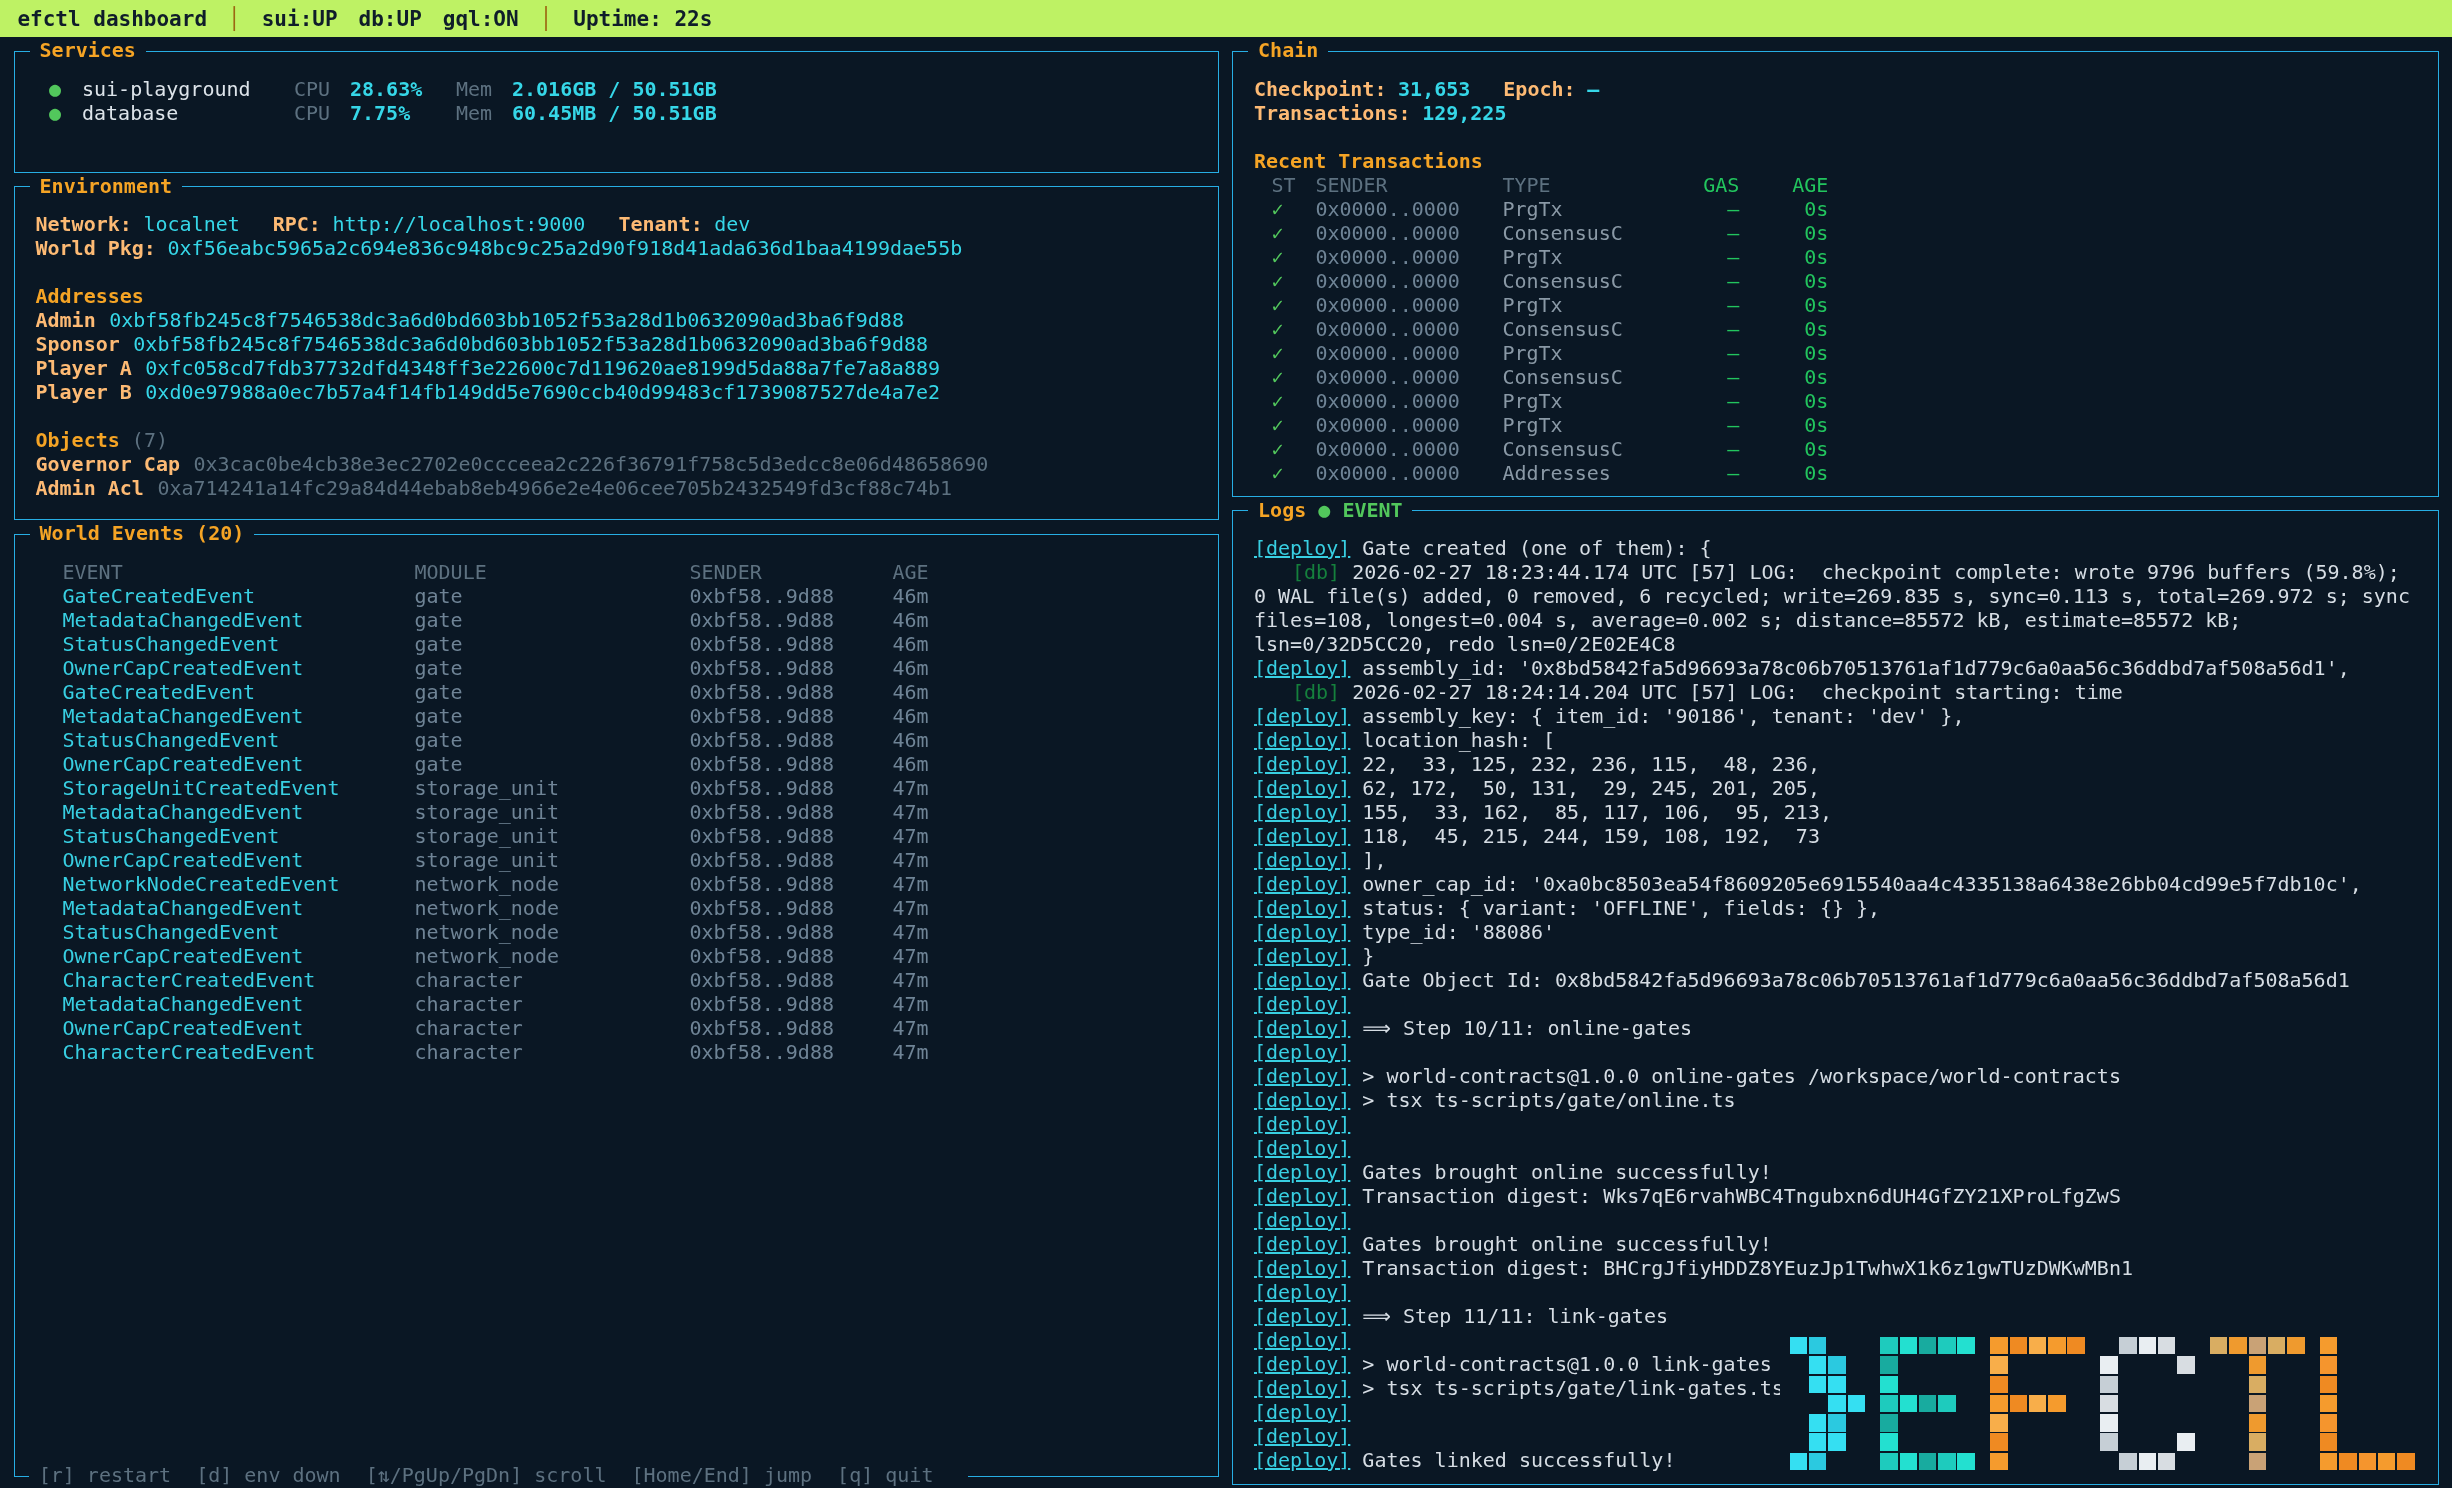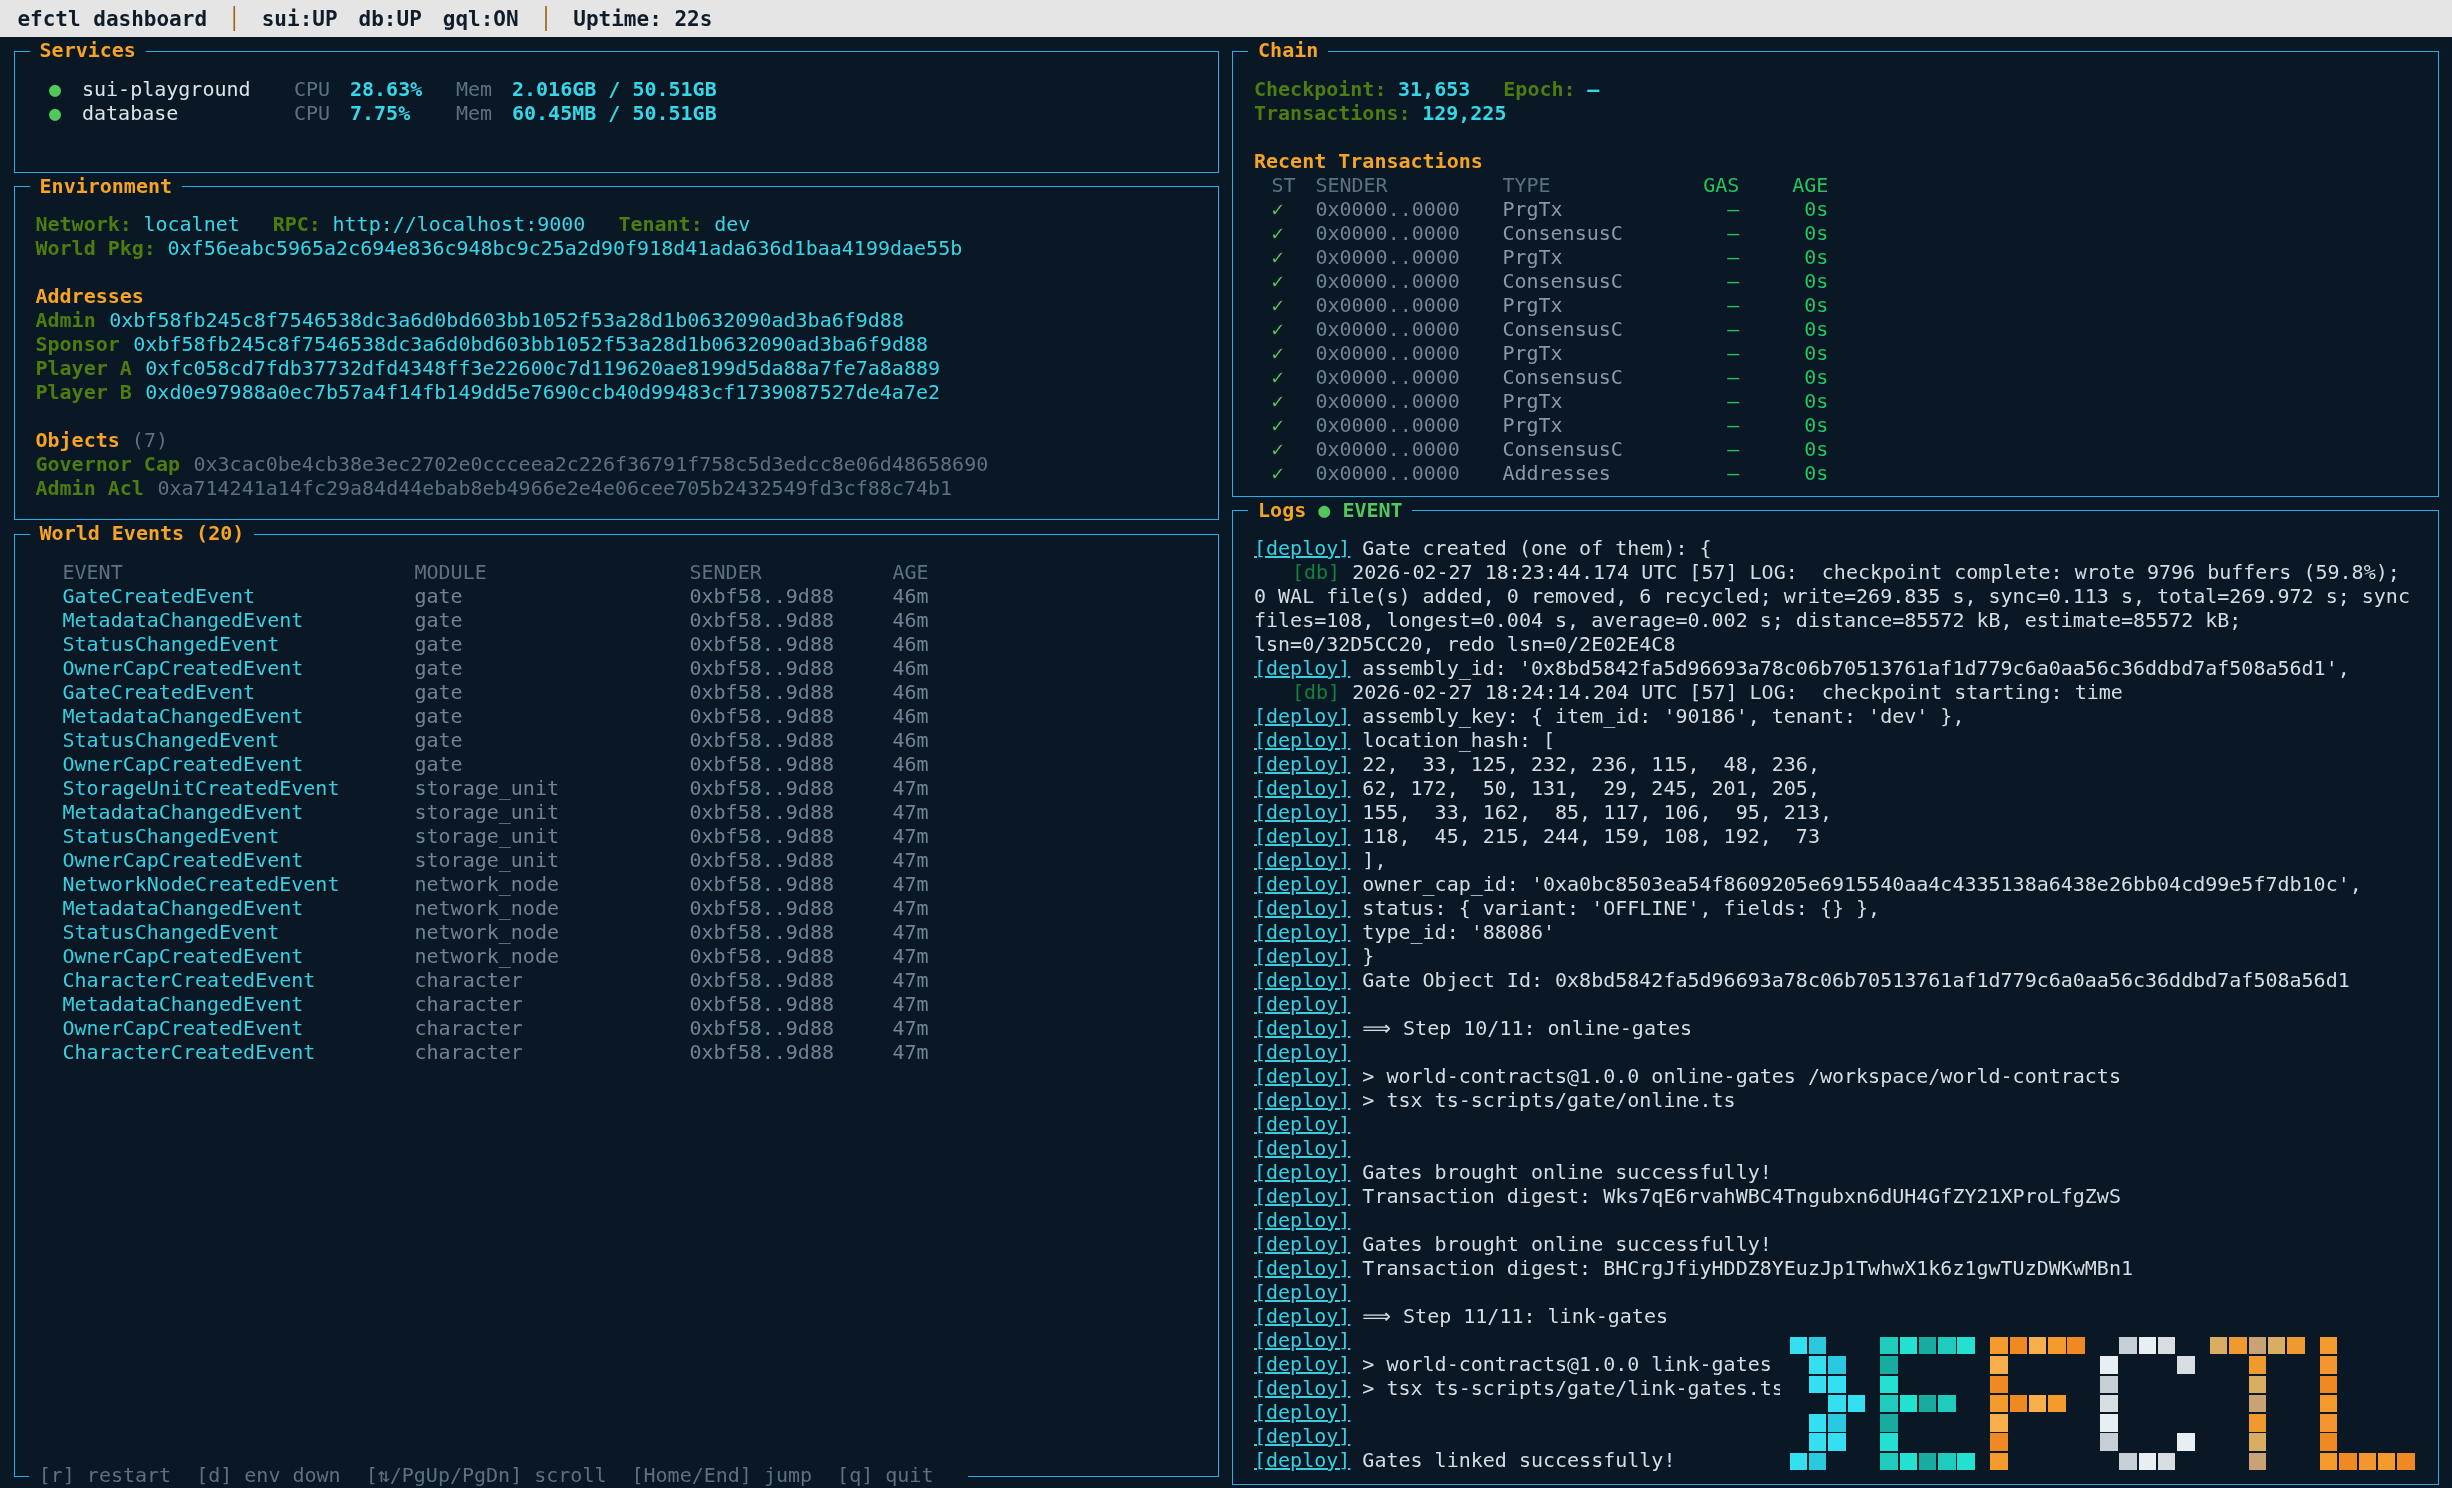--- a/index.html
+++ b/index.html
@@ -4,21 +4,21 @@
 <style>
   * { margin:0; padding:0; box-sizing:border-box; }
   html,body { background:#0a1724; }
   body {
     width:2452px; height:1489px; position:relative; overflow:hidden;
     font-family:"DejaVu Sans Mono", monospace;
     font-size:20px; line-height:24px; color:#dde4ea;
   }
   
   .topbar {
-    height:37px; background:#e5e5e5; color:#0f1d2a; font-weight:bold;
+    height:37px; background:#bef264; color:#0f1d2a; font-weight:bold;
     display:flex; align-items:center; gap:21px; padding:0 17.4px; font-size:21px;
   }
   .tb-sep { color:#9c6712; font-weight:bold; }
   
   .main {
     position:absolute; top:37px; left:0; right:0; bottom:0;
     display:flex; gap:13.5px; padding:13.5px 13.5px 11.6px;
   }
   .col { display:flex; flex-direction:column; gap:13.5px; }
   .col-left { width:1205px; }
@@ -26,21 +26,21 @@
   .panel {
     border:1.9px solid #27aee4; position:relative;
     padding:25px 21px 11.6px; background:#0a1724;
   }
   .panel-title {
     position:absolute; top:-13.5px; left:15.4px; background:#0a1724;
     padding:0 9.7px; color:#f5a425; font-weight:bold; white-space:nowrap;
   }
   .panel-title .green { color:#52c75c; }
   
-  .label { color:#4d7c0f; font-weight:bold; margin-right:11.6px; }
+  .label { color:#fdba74; font-weight:bold; margin-right:11.6px; }
   .gap { margin-left:33px; }
   .cyan { color:#36d7e8; }
   .b { font-weight:bold; }
   .dim { color:#5d7180; }
   .dim2 { color:#6f8496; }
   .blank { height:24px; }
   .section-head { color:#f5a425; font-weight:bold; }
   
   .services { height:122px; }
   .svc-row { display:grid; grid-template-columns:33px 212px 56px 106px 56px 1fr; padding-left:13.5px; }

